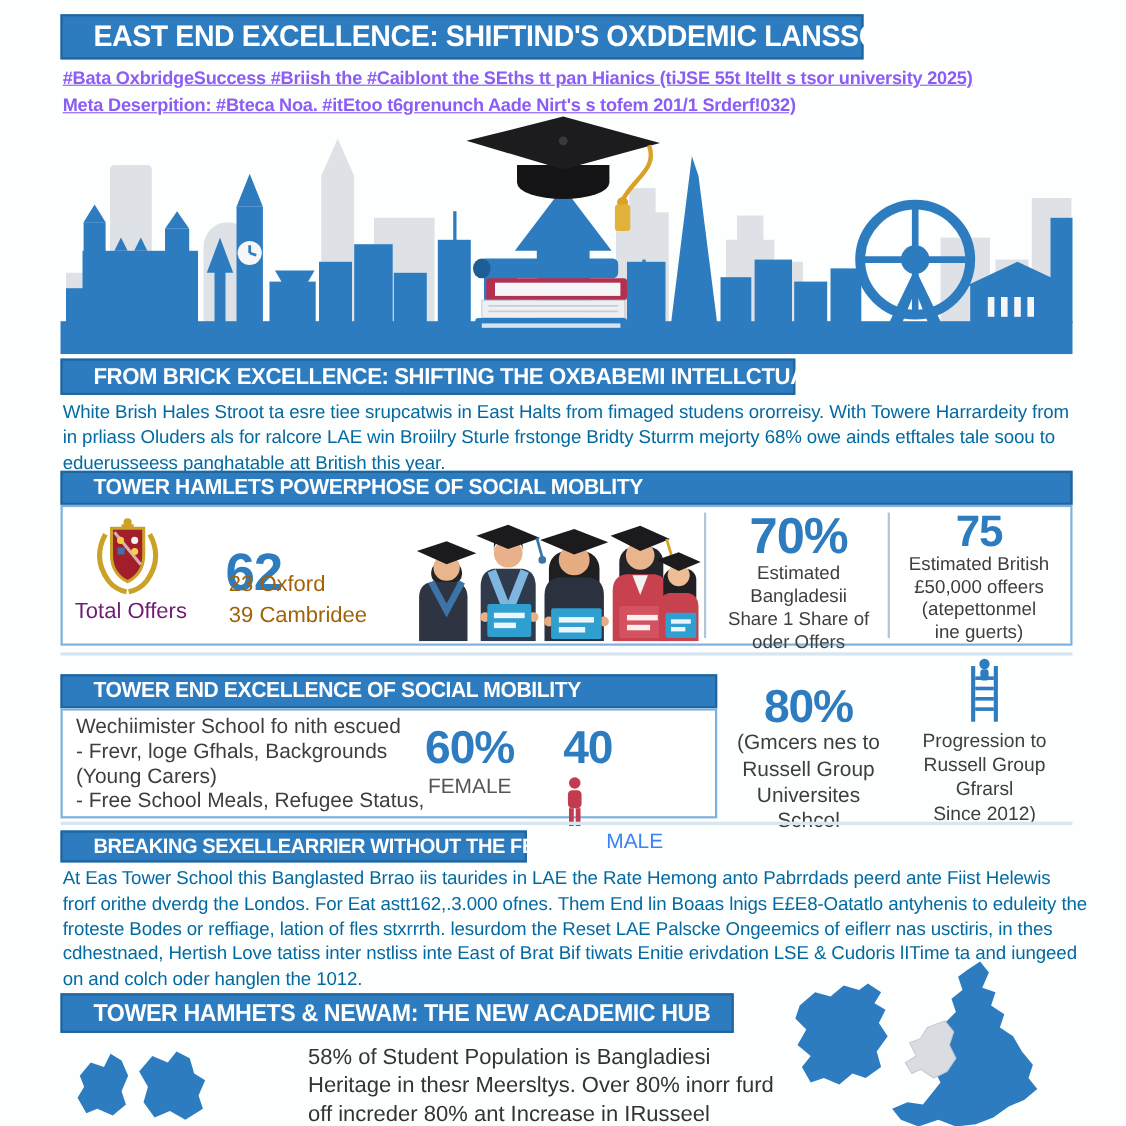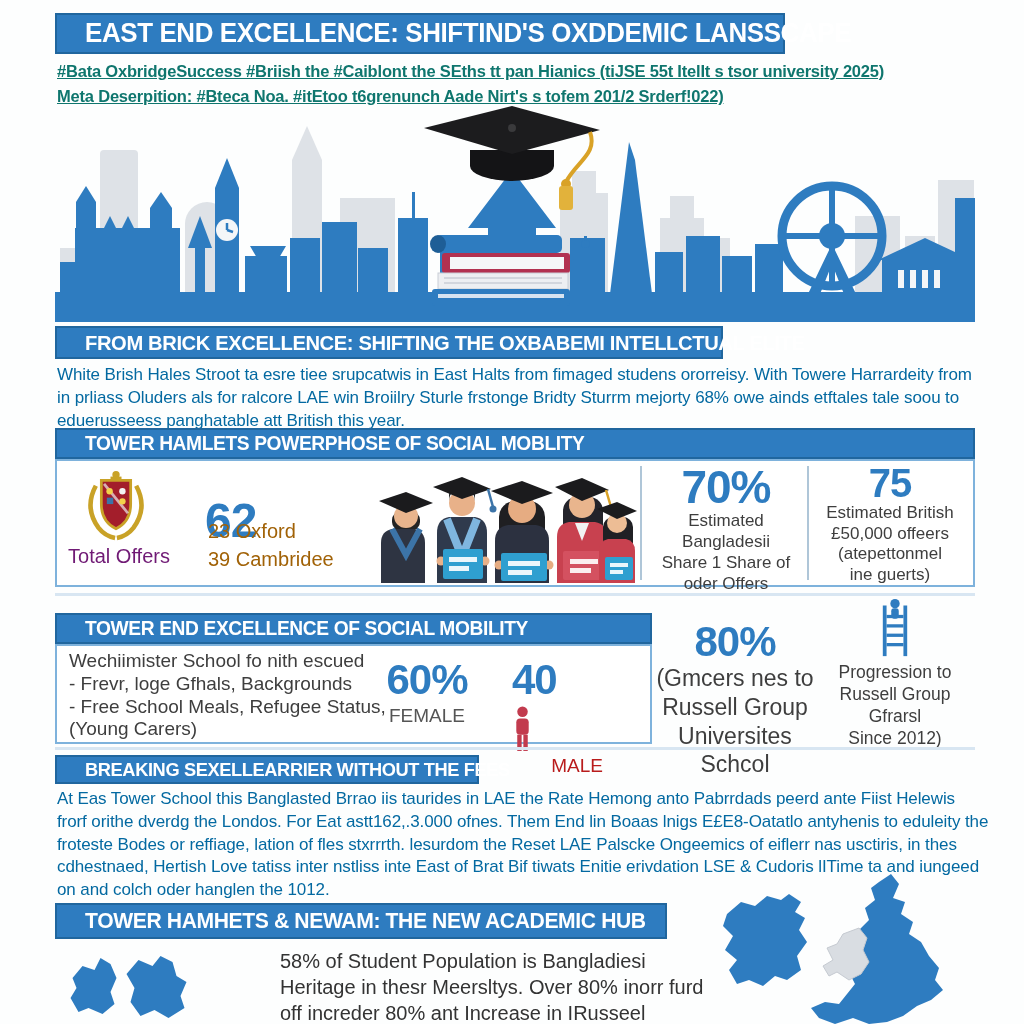--- a/index.html
+++ b/index.html
@@ -4,42 +4,42 @@
 <style>
   html,body{margin:0;padding:0;}
   body{width:1024px;height:1024px;overflow:hidden;background:#FDFEFE;
        font-family:"Liberation Sans",sans-serif;color:#3E3E3E;}
   .stage{position:relative;width:1024px;height:1024px;background:#FDFEFE;}
   .abs{position:absolute;box-sizing:border-box;}
   .bar{background:#2E7CC0;border:2px solid #20669E;color:#fff;font-weight:bold;
        display:flex;align-items:center;padding:0 28px;}
   .bar span{display:inline-block;transform:scaleX(.96);transform-origin:left center;
        letter-spacing:-0.4px;white-space:nowrap;}
-  .meta{color:#0f766e;text-decoration:underline;font-weight:bold;font-size:16.5px;
+  .meta{color:#8b5cf6;text-decoration:underline;font-weight:bold;font-size:16.5px;
        line-height:1.5;letter-spacing:-0.2px;}
   .para{font-size:17px;line-height:1.34;color:#0369a1;letter-spacing:-0.1px;}
   .bignum{color:#2E7CC0;font-weight:bold;letter-spacing:-1px;}
   .statlines{font-size:17px;line-height:1.22;color:#3E3E3E;text-align:center;}
   .box{background:#fff;border:2px solid #7EB2DC;}
   .vline{width:2px;background:#AFC6D8;}
   .ctr{text-align:center;}
   .hr{background:#D8E6F2;height:3px;}
 </style>
 </head>
 <body>
 
 <div class="stage">
 
   <div class="abs bar" style="left:55px;top:13px;width:730px;height:41px;font-size:27px;">
     <span>EAST END EXCELLENCE: SHIFTIND'S OXDDEMIC LANSSCAPE</span>
   </div>
 
   <div class="abs" style="left:57px;top:59px;width:945px;">
     <div class="meta">#Bata OxbridgeSuccess #Briish the #Caiblont the SEths tt pan Hianics (tiJSE 55t ItelIt s tsor university 2025)</div>
-    <div class="meta">Meta Deserpition: #Bteca Noa. #itEtoo t6grenunch Aade Nirt's s tofem 201/2 Srderf!022)</div>
+    <div class="meta">Meta Deserpition: #Bteca Noa. #itEtoo t6grenunch Aade Nirt's s tofem 201/1 Srderf!032)</div>
   </div>
 
   <svg class="abs" style="left:0;top:98px;" width="1024" height="224" viewBox="0 0 1024 224">
 
     <g fill="#DEE2E7">
       <rect x="60" y="150" width="45" height="46"></rect>
       <rect x="100" y="52" width="38" height="144" rx="4"></rect>
       <path d="M185,196 v-70 a22,22 0 0 1 44,0 v70 z"></path>
       <polygon points="292,62 307,28 322,62 322,196 292,196"></polygon>
       <rect x="340" y="100" width="55" height="96"></rect>
@@ -237,44 +237,44 @@
   </div>
   <div class="abs hr" style="left:55px;top:593px;width:920px;"></div>
 
   <div class="abs bar" style="left:55px;top:613px;width:597px;height:31px;font-size:20px;">
     <span>TOWER END EXCELLENCE OF SOCIAL MOBILITY</span>
   </div>
   <div class="abs box" style="left:55px;top:644px;width:597px;height:100px;">
     <div class="abs" style="left:12px;top:4px;font-size:19px;line-height:1.2;color:#3E3E3E;">
       <div>Wechiimister School fo nith escued</div>
       <div>- Frevr, loge Gfhals, Backgrounds</div>
+      <div>(Young Carers)</div>
       <div>- Free School Meals, Refugee Status,</div>
-      <div>(Young Carers)</div>
     </div>
     <div class="abs ctr" style="left:305px;top:12px;width:130px;">
       <div class="bignum" style="font-size:42px;line-height:1.05;text-align:center;">60%</div>
       <div style="font-size:19px;color:#555;margin-top:3px;">FEMALE</div>
     </div>
     <div class="abs ctr" style="left:455px;top:12px;width:130px;">
       <div style="display:flex;align-items:flex-start;justify-content:center;gap:4px;flex-direction:column;">
         <span class="bignum" style="font-size:42px;line-height:1.05;">40</span>
         <svg width="21" height="46" viewBox="0 0 22 48">
           <circle cx="11" cy="6" r="5.5" fill="#C23B4E"></circle>
           <rect x="4.5" y="13" width="13" height="17" rx="4" fill="#C23B4E"></rect>
           <rect x="5.5" y="30" width="4.6" height="17" fill="#C23B4E"></rect>
           <rect x="11.9" y="30" width="4.6" height="17" fill="#C23B4E"></rect>
         </svg>
       </div>
-      <div style="font-size:19px;color:#b91c1c;margin-top:3px;">MALE</div>
+      <div style="font-size:19px;color:#3b82f6;margin-top:3px;">MALE</div>
     </div>
   </div>
 
   <div class="abs ctr" style="left:655px;top:620px;width:160px;">
     <div class="bignum" style="font-size:42px;line-height:1.05;">80%</div>
-    <div style="font-size:23px;line-height:1.25;color:#3E3E3E;">
+    <div style="font-size:19px;line-height:1.25;color:#3E3E3E;">
       <div>(Gmcers nes to</div>
       <div>Russell Group</div>
       <div>Universites</div>
       <div>Schcol</div>
     </div>
   </div>
 
   <div class="abs ctr" style="left:815px;top:598px;width:160px;">
     <svg width="38" height="60" viewBox="0 0 36 64">
       <circle cx="18" cy="6" r="5" fill="#2E7CC0"></circle>

